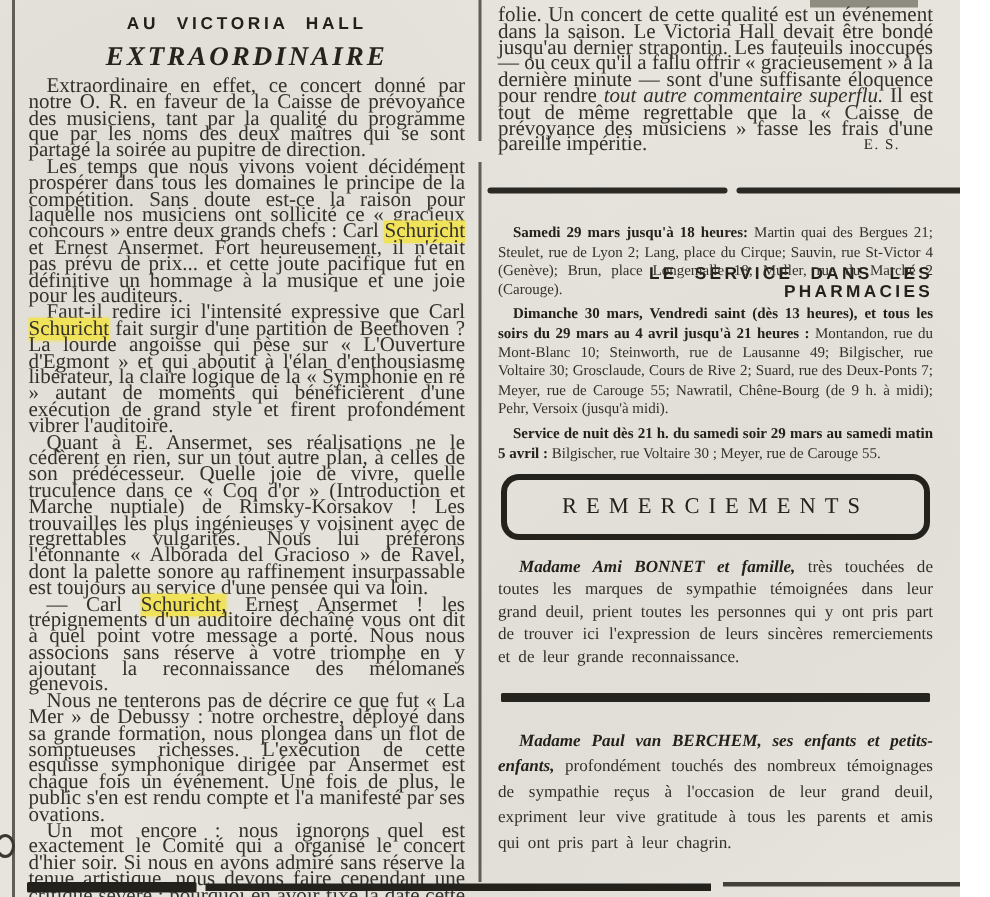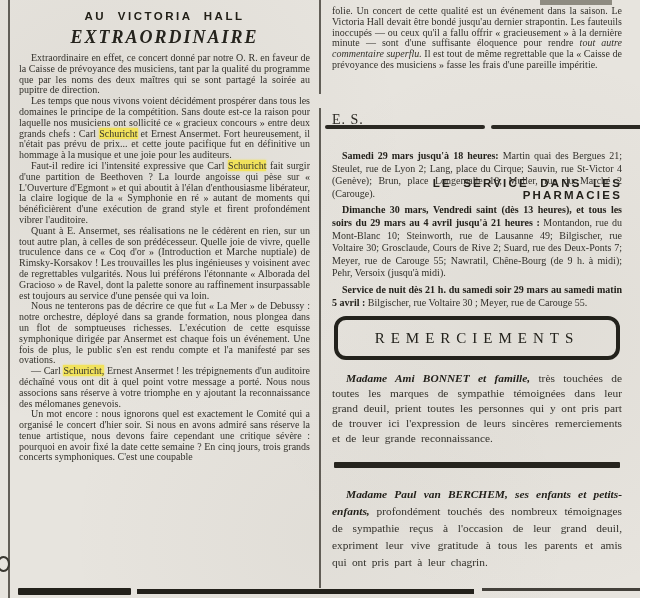--- a/index.html
+++ b/index.html
@@ -19,29 +19,29 @@
   #divider-main{left:319px; top:108px; height:480px;}
 
   
   #left-col{position:absolute; left:19px; top:10px; width:291px;}
   .kicker{font-family:"Liberation Sans", sans-serif; font-weight:bold;
     font-size:11.5px; letter-spacing:2.5px; word-spacing:6px; text-align:center;
     color:#222018; margin-bottom:5px;}
   .headline{font-size:18px; font-weight:bold; font-style:italic; text-align:center;
     letter-spacing:2px; line-height:20px; color:#25231d;}
   #left-col .body{margin-top:6px;}
-  .body p{margin:0; font-size:10px; line-height:10.8px; text-align:justify;
+  .body p{margin:0; font-size:14px; line-height:10.8px; text-align:justify;
     text-indent:12px; color:#33312b;}
   .hl{background:#f1e25c; box-shadow:0 0 2px #f1e25c;}
   .it{font-style:italic;}
 
   
   .rc{position:absolute; left:332px; width:290px;}
   #rc-continuation{top:6px;}
-  #rc-signature{top:112px; text-align:left; padding-right:22px; font-size:14px;
+  #rc-signature{top:91px; text-align:right; padding-right:22px; font-size:10px;
     letter-spacing:1px; color:#2c2a24; width:268px;}
   .tapered-rule{position:absolute; left:325px; top:125px; width:330px; height:4px;}
   .tapered-rule .seg{position:absolute; top:0; height:3.5px; background:#2b2923; border-radius:2px;}
   .tapered-rule .seg.a{left:0; width:160px;}
   .tapered-rule .seg.b{left:166px; width:164px;}
   #pharm-title{top:133px; font-family:"Liberation Sans", sans-serif; font-weight:bold;
     font-size:11.5px; letter-spacing:2.2px; word-spacing:6px; text-align:right;
     color:#23211b;margin-top:44px;}
   #pharm-entries{top:150px;}
   #pharm-entries p{margin:0 0 4px 0; font-size:10px; line-height:12.6px;
@@ -79,22 +79,22 @@
   <div id="edge-artifact"></div>
 
   <div id="left-col">
     <div class="kicker">AU VICTORIA HALL</div>
     <div class="headline">EXTRAORDINAIRE</div>
     <div class="body">
       <p><span>Extraordinaire en effet, ce concert donné par notre O. R. en faveur de la Caisse de prévoyance des musiciens, tant par la qualité du programme que par les noms des deux maîtres qui se sont partagé la soirée au pupitre de direction.</span></p>
       <p><span>Les temps que nous vivons voient décidément prospérer dans tous les domaines le principe de la compétition. Sans doute est-ce la raison pour laquelle nos musiciens ont sollicité ce « gracieux concours » entre deux grands chefs : Carl </span><span class="hl">Schuricht</span><span> et Ernest Ansermet. Fort heureusement, il n'était pas prévu de prix... et cette joute pacifique fut en définitive un hommage à la musique et une joie pour les auditeurs.</span></p>
       <p><span>Faut-il redire ici l'intensité expressive que Carl </span><span class="hl">Schuricht</span><span> fait surgir d'une partition de Beethoven ? La lourde angoisse qui pèse sur « L'Ouverture d'Egmont » et qui aboutit à l'élan d'enthousiasme libérateur, la claire logique de la « Symphonie en ré » autant de moments qui bénéficièrent d'une exécution de grand style et firent profondément vibrer l'auditoire.</span></p>
       <p><span>Quant à E. Ansermet, ses réalisations ne le cédèrent en rien, sur un tout autre plan, à celles de son prédécesseur. Quelle joie de vivre, quelle truculence dans ce « Coq d'or » (Introduction et Marche nuptiale) de Rimsky-Korsakov ! Les trouvailles les plus ingénieuses y voisinent avec de regrettables vulgarités. Nous lui préférons l'étonnante « Alborada del Gracioso » de Ravel, dont la palette sonore au raffinement insurpassable est toujours au service d'une pensée qui va loin.</span></p>
+      <p><span>— Carl </span><span class="hl">Schuricht,</span><span> Ernest Ansermet ! les trépignements d'un auditoire déchaîné vous ont dit à quel point votre message a porté. Nous nous associons sans réserve à votre triomphe en y ajoutant la reconnaissance des mélomanes genevois.</span></p>
       <p><span>Nous ne tenterons pas de décrire ce que fut « La Mer » de Debussy : notre orchestre, déployé dans sa grande formation, nous plongea dans un flot de somptueuses richesses. L'exécution de cette esquisse symphonique dirigée par Ansermet est chaque fois un événement. Une fois de plus, le public s'en est rendu compte et l'a manifesté par ses ovations.</span></p>
-      <p><span>— Carl </span><span class="hl">Schuricht,</span><span> Ernest Ansermet ! les trépignements d'un auditoire déchaîné vous ont dit à quel point votre message a porté. Nous nous associons sans réserve à votre triomphe en y ajoutant la reconnaissance des mélomanes genevois.</span></p>
       <p><span>Un mot encore : nous ignorons quel est exactement le Comité qui a organisé le concert d'hier soir. Si nous en avons admiré sans réserve la tenue artistique, nous devons faire cependant une critique sévère : pourquoi en avoir fixé la date cette semaine ? En cinq jours, trois grands concerts symphoniques. C'est une coupable</span></p>
     </div>
   </div>
 
   <div id="rc-continuation" class="rc body">
     <p style="text-indent:0;"><span>folie. Un concert de cette qualité est un événement dans la saison. Le Victoria Hall devait être bondé jusqu'au dernier strapontin. Les fauteuils inoccupés — ou ceux qu'il a fallu offrir « gracieusement » à la dernière minute — sont d'une suffisante éloquence pour rendre </span><span class="it">tout autre commentaire superflu.</span><span> Il est tout de même regrettable que la « Caisse de prévoyance des musiciens » fasse les frais d'une pareille impéritie.</span></p>
   </div>
   <div id="rc-signature" class="rc">E. S.</div>
 
   <div class="tapered-rule">

